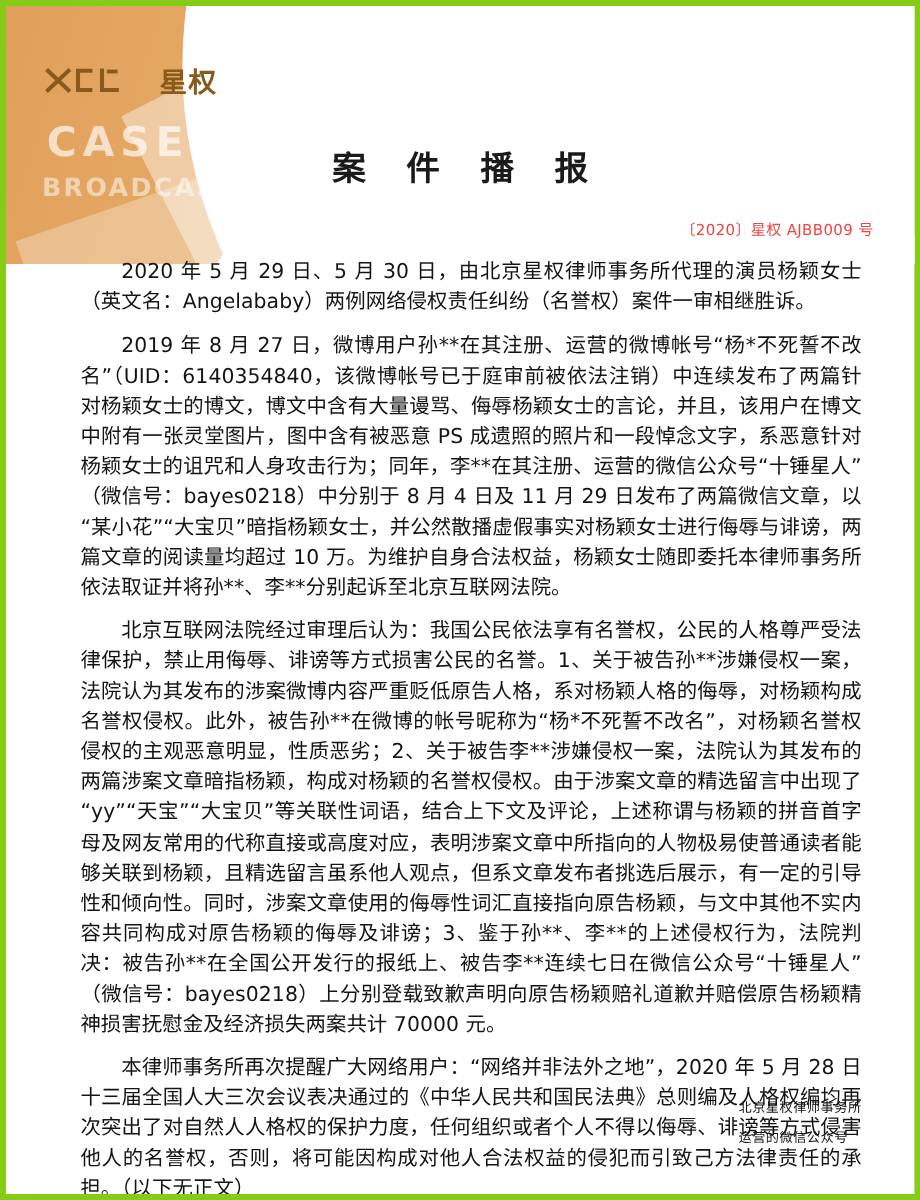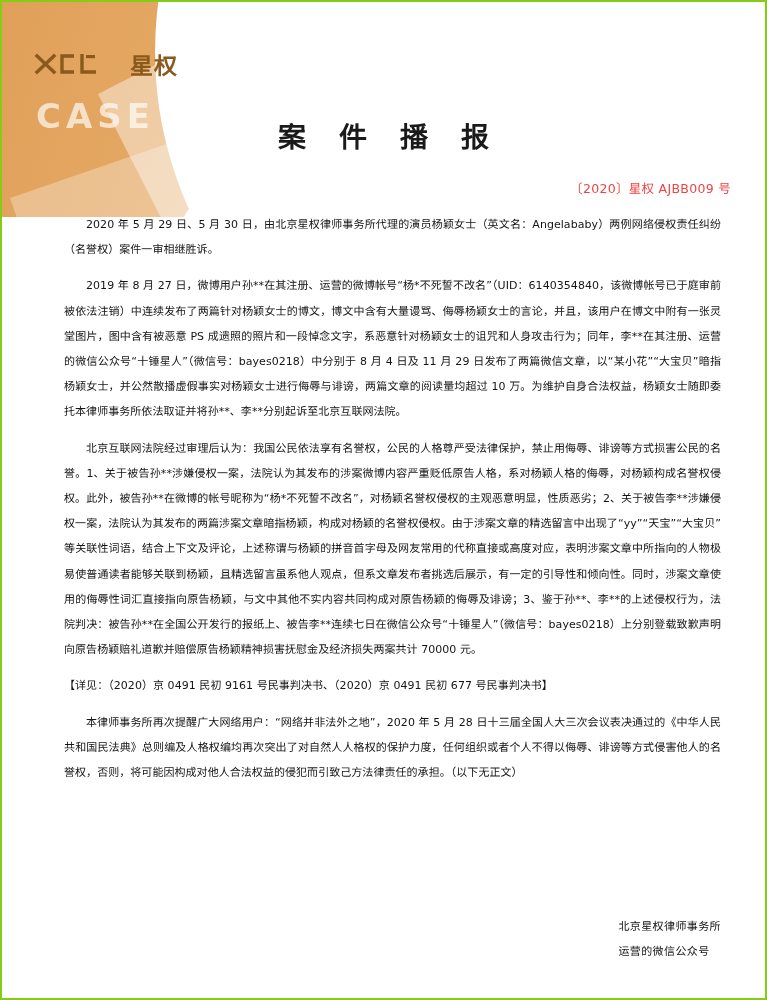--- a/index.html
+++ b/index.html
@@ -13,21 +13,21 @@
     -webkit-font-smoothing: antialiased;
   }
   .page {
     position: relative;
     width: 767px;
     height: 1000px;
     margin: 0 auto;
     background: #ffffff;
     overflow: hidden;
     box-sizing: border-box;
-    border: 2px solid #84cc16;
+    border: 5px solid #84cc16;
   }
 
   
   .banner {
     position: absolute;
     left: 0;
     top: 0;
     width: 100%;
     height: 215px;
     overflow: hidden;
@@ -133,21 +133,21 @@
   }
 
   
   .doc-title {
     position: absolute;
     left: 0;
     top: 113px;
     width: 100%;
     text-align: center;
     z-index: 7;
-    font-family: Liberation Serif, serif;
+    font-family: Liberation Sans, sans-serif;
     font-size: 28px;
     font-weight: 700;
     letter-spacing: 13px;
     text-indent: 13px;
     color: #1a1a1a;
   }
 
   
   .doc-number {
     position: absolute;
@@ -164,21 +164,21 @@
   .body-wrap {
     position: absolute;
     left: 62px;
     right: 44px;
     top: 210px;
     z-index: 8;
   }
   p.para {
     margin: 0 0 11px 0;
     font-family: "DejaVu Sans", "Liberation Sans", sans-serif;
-    font-size: 11px;
+    font-size: 17px;
     line-height: 25.2px;
     color: #141414;
     text-align: justify;
     text-justify: inter-character;
     text-indent: 2em;
     letter-spacing: 0.05px;
   }
   p.para.ref {
     text-indent: 0;
     margin-top: 2px;
@@ -226,30 +226,30 @@
         <g fill="none" stroke="#8a5a1c" stroke-width="3.4">
           <path d="M48 3 L48 21 L62 21"></path>
         </g>
         <rect x="52" y="4" width="9" height="3.2" fill="#8a5a1c"></rect>
       </svg>
     </span>
     <span class="logo-cn">星权</span>
   </div>
 
   <div class="wm wm-case">CASE</div>
+  <div class="wm wm-broadcast">BROADCAST</div>
 
   <div class="doc-title">案 件 播 报</div>
 
   <div class="doc-number">〔2020〕星权 AJBB009 号</div>
 
   <div class="body-wrap">
     <p class="para">2020 年 5 月 29 日、5 月 30 日，由北京星权律师事务所代理的演员杨颖女士（英文名：Angelababy）两例网络侵权责任纠纷（名誉权）案件一审相继胜诉。</p>
     <p class="para">2019 年 8 月 27 日，微博用户孙**在其注册、运营的微博帐号“杨*不死誓不改名”（UID：6140354840，该微博帐号已于庭审前被依法注销）中连续发布了两篇针对杨颖女士的博文，博文中含有大量谩骂、侮辱杨颖女士的言论，并且，该用户在博文中附有一张灵堂图片，图中含有被恶意 PS 成遗照的照片和一段悼念文字，系恶意针对杨颖女士的诅咒和人身攻击行为；同年，李**在其注册、运营的微信公众号“十锤星人”（微信号：bayes0218）中分别于 8 月 4 日及 11 月 29 日发布了两篇微信文章，以“某小花”“大宝贝”暗指杨颖女士，并公然散播虚假事实对杨颖女士进行侮辱与诽谤，两篇文章的阅读量均超过 10 万。为维护自身合法权益，杨颖女士随即委托本律师事务所依法取证并将孙**、李**分别起诉至北京互联网法院。</p>
     <p class="para">北京互联网法院经过审理后认为：我国公民依法享有名誉权，公民的人格尊严受法律保护，禁止用侮辱、诽谤等方式损害公民的名誉。1、关于被告孙**涉嫌侵权一案，法院认为其发布的涉案微博内容严重贬低原告人格，系对杨颖人格的侮辱，对杨颖构成名誉权侵权。此外，被告孙**在微博的帐号昵称为“杨*不死誓不改名”，对杨颖名誉权侵权的主观恶意明显，性质恶劣；2、关于被告李**涉嫌侵权一案，法院认为其发布的两篇涉案文章暗指杨颖，构成对杨颖的名誉权侵权。由于涉案文章的精选留言中出现了“yy”“天宝”“大宝贝”等关联性词语，结合上下文及评论，上述称谓与杨颖的拼音首字母及网友常用的代称直接或高度对应，表明涉案文章中所指向的人物极易使普通读者能够关联到杨颖，且精选留言虽系他人观点，但系文章发布者挑选后展示，有一定的引导性和倾向性。同时，涉案文章使用的侮辱性词汇直接指向原告杨颖，与文中其他不实内容共同构成对原告杨颖的侮辱及诽谤；3、鉴于孙**、李**的上述侵权行为，法院判决：被告孙**在全国公开发行的报纸上、被告李**连续七日在微信公众号“十锤星人”（微信号：bayes0218）上分别登载致歉声明向原告杨颖赔礼道歉并赔偿原告杨颖精神损害抚慰金及经济损失两案共计 70000 元。</p>
-    <p class="para ref">【详见：（2020）京 0491 民初 9161 号民事判决书、（2020）京 0491 民初 677 号民事判决书】</p>
     <p class="para">本律师事务所再次提醒广大网络用户：“网络并非法外之地”，2020 年 5 月 28 日十三届全国人大三次会议表决通过的《中华人民共和国民法典》总则编及人格权编均再次突出了对自然人人格权的保护力度，任何组织或者个人不得以侮辱、诽谤等方式侵害他人的名誉权，否则，将可能因构成对他人合法权益的侵犯而引致己方法律责任的承担。（以下无正文）</p>
   </div>
 
   <div class="signature">
     <div>北京星权律师事务所</div>
     <div>运营的微信公众号</div>
   </div>
 
 </div>
 

